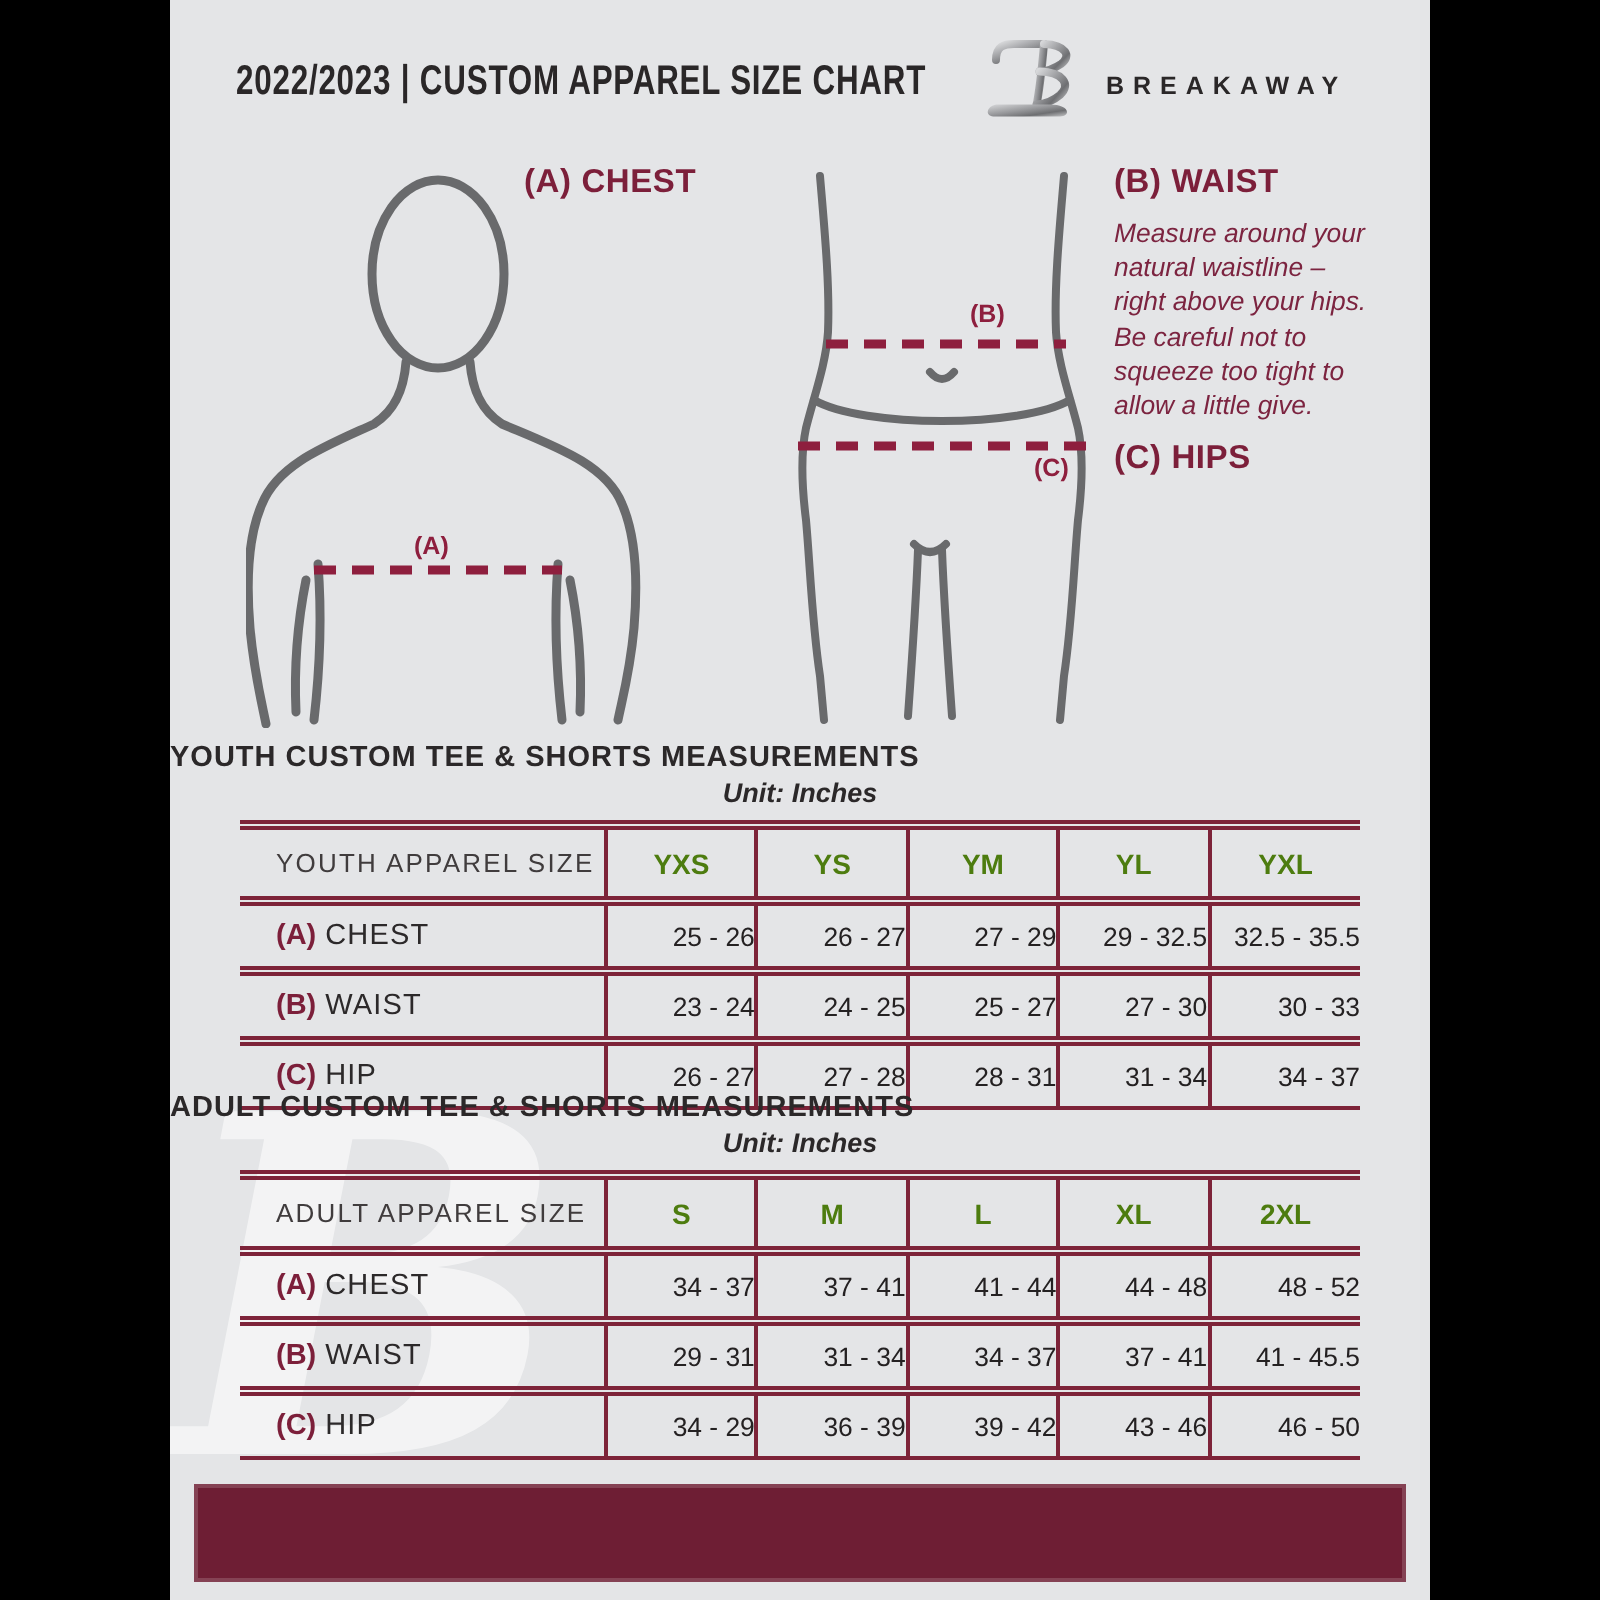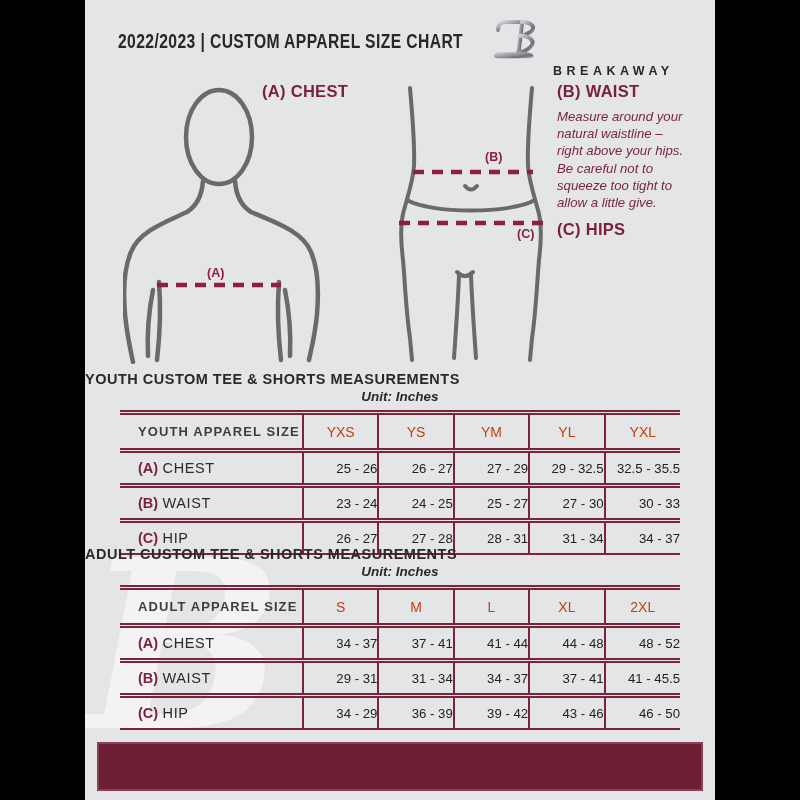--- a/index.html
+++ b/index.html
@@ -22,21 +22,21 @@
   .hdr-title{
     left:33px;top:30px;
     font-size:16px;font-weight:700;color:#2a2728;
     letter-spacing:.4px;
     transform:scale(.98,1.3);transform-origin:left top;
     white-space:nowrap;
   }
   .brand-name{
     left:468px;top:36px;
     font-size:12.5px;font-weight:700;color:#2a2728;
-    letter-spacing:4.5px;white-space:nowrap;margin-top:28px;
+    letter-spacing:4.5px;white-space:nowrap;
   }
   .logo{left:404px;top:16px;}
 
   
   .watermark{
     left:0px;top:528px;
     font-family:"DejaVu Serif",serif;
     font-size:235px;font-weight:700;font-style:italic;
     color:rgba(255,255,255,.55);
     line-height:1;pointer-events:none;
@@ -78,24 +78,24 @@
     padding:0;margin:0;background:transparent;
     height:30px;vertical-align:middle;
   }
   .size-table thead th{height:33px;}
   .size-table th+th,.size-table td+td{border-left:2px solid #7d2339;}
   .size-table thead tr{border-bottom:5px double #7d2339;}
   .size-table tbody tr{border-bottom:5px double #7d2339;}
   .size-table tbody tr:last-child{border-bottom:2px solid #7d2339;}
   .corner-cell{
     text-align:left;padding-left:18px !important;
-    font-size:13px;font-weight:700;color:#403c3d;letter-spacing:1.1px;
+    font-size:13px;font-weight:400;color:#403c3d;letter-spacing:1.1px;
     white-space:nowrap;
   }
-  .size-cell{font-size:14px;font-weight:400;color:#c2410c;text-align:center;}
+  .size-cell{font-size:14px;font-weight:700;color:#4d7c0f;text-align:center;}
   .row-label{
     text-align:left;padding-left:18px !important;white-space:nowrap;
   }
   .row-key{font-size:14.5px;font-weight:700;color:#7c1f3a;}
   .row-name{font-size:14.5px;font-weight:400;color:#2c292a;letter-spacing:.6px;}
   .val-cell{font-size:13.2px;font-weight:400;color:#242122;text-align:right;white-space:nowrap;}
 
   
   .footer-bar{
     left:12px;top:742px;width:602px;height:45px;

